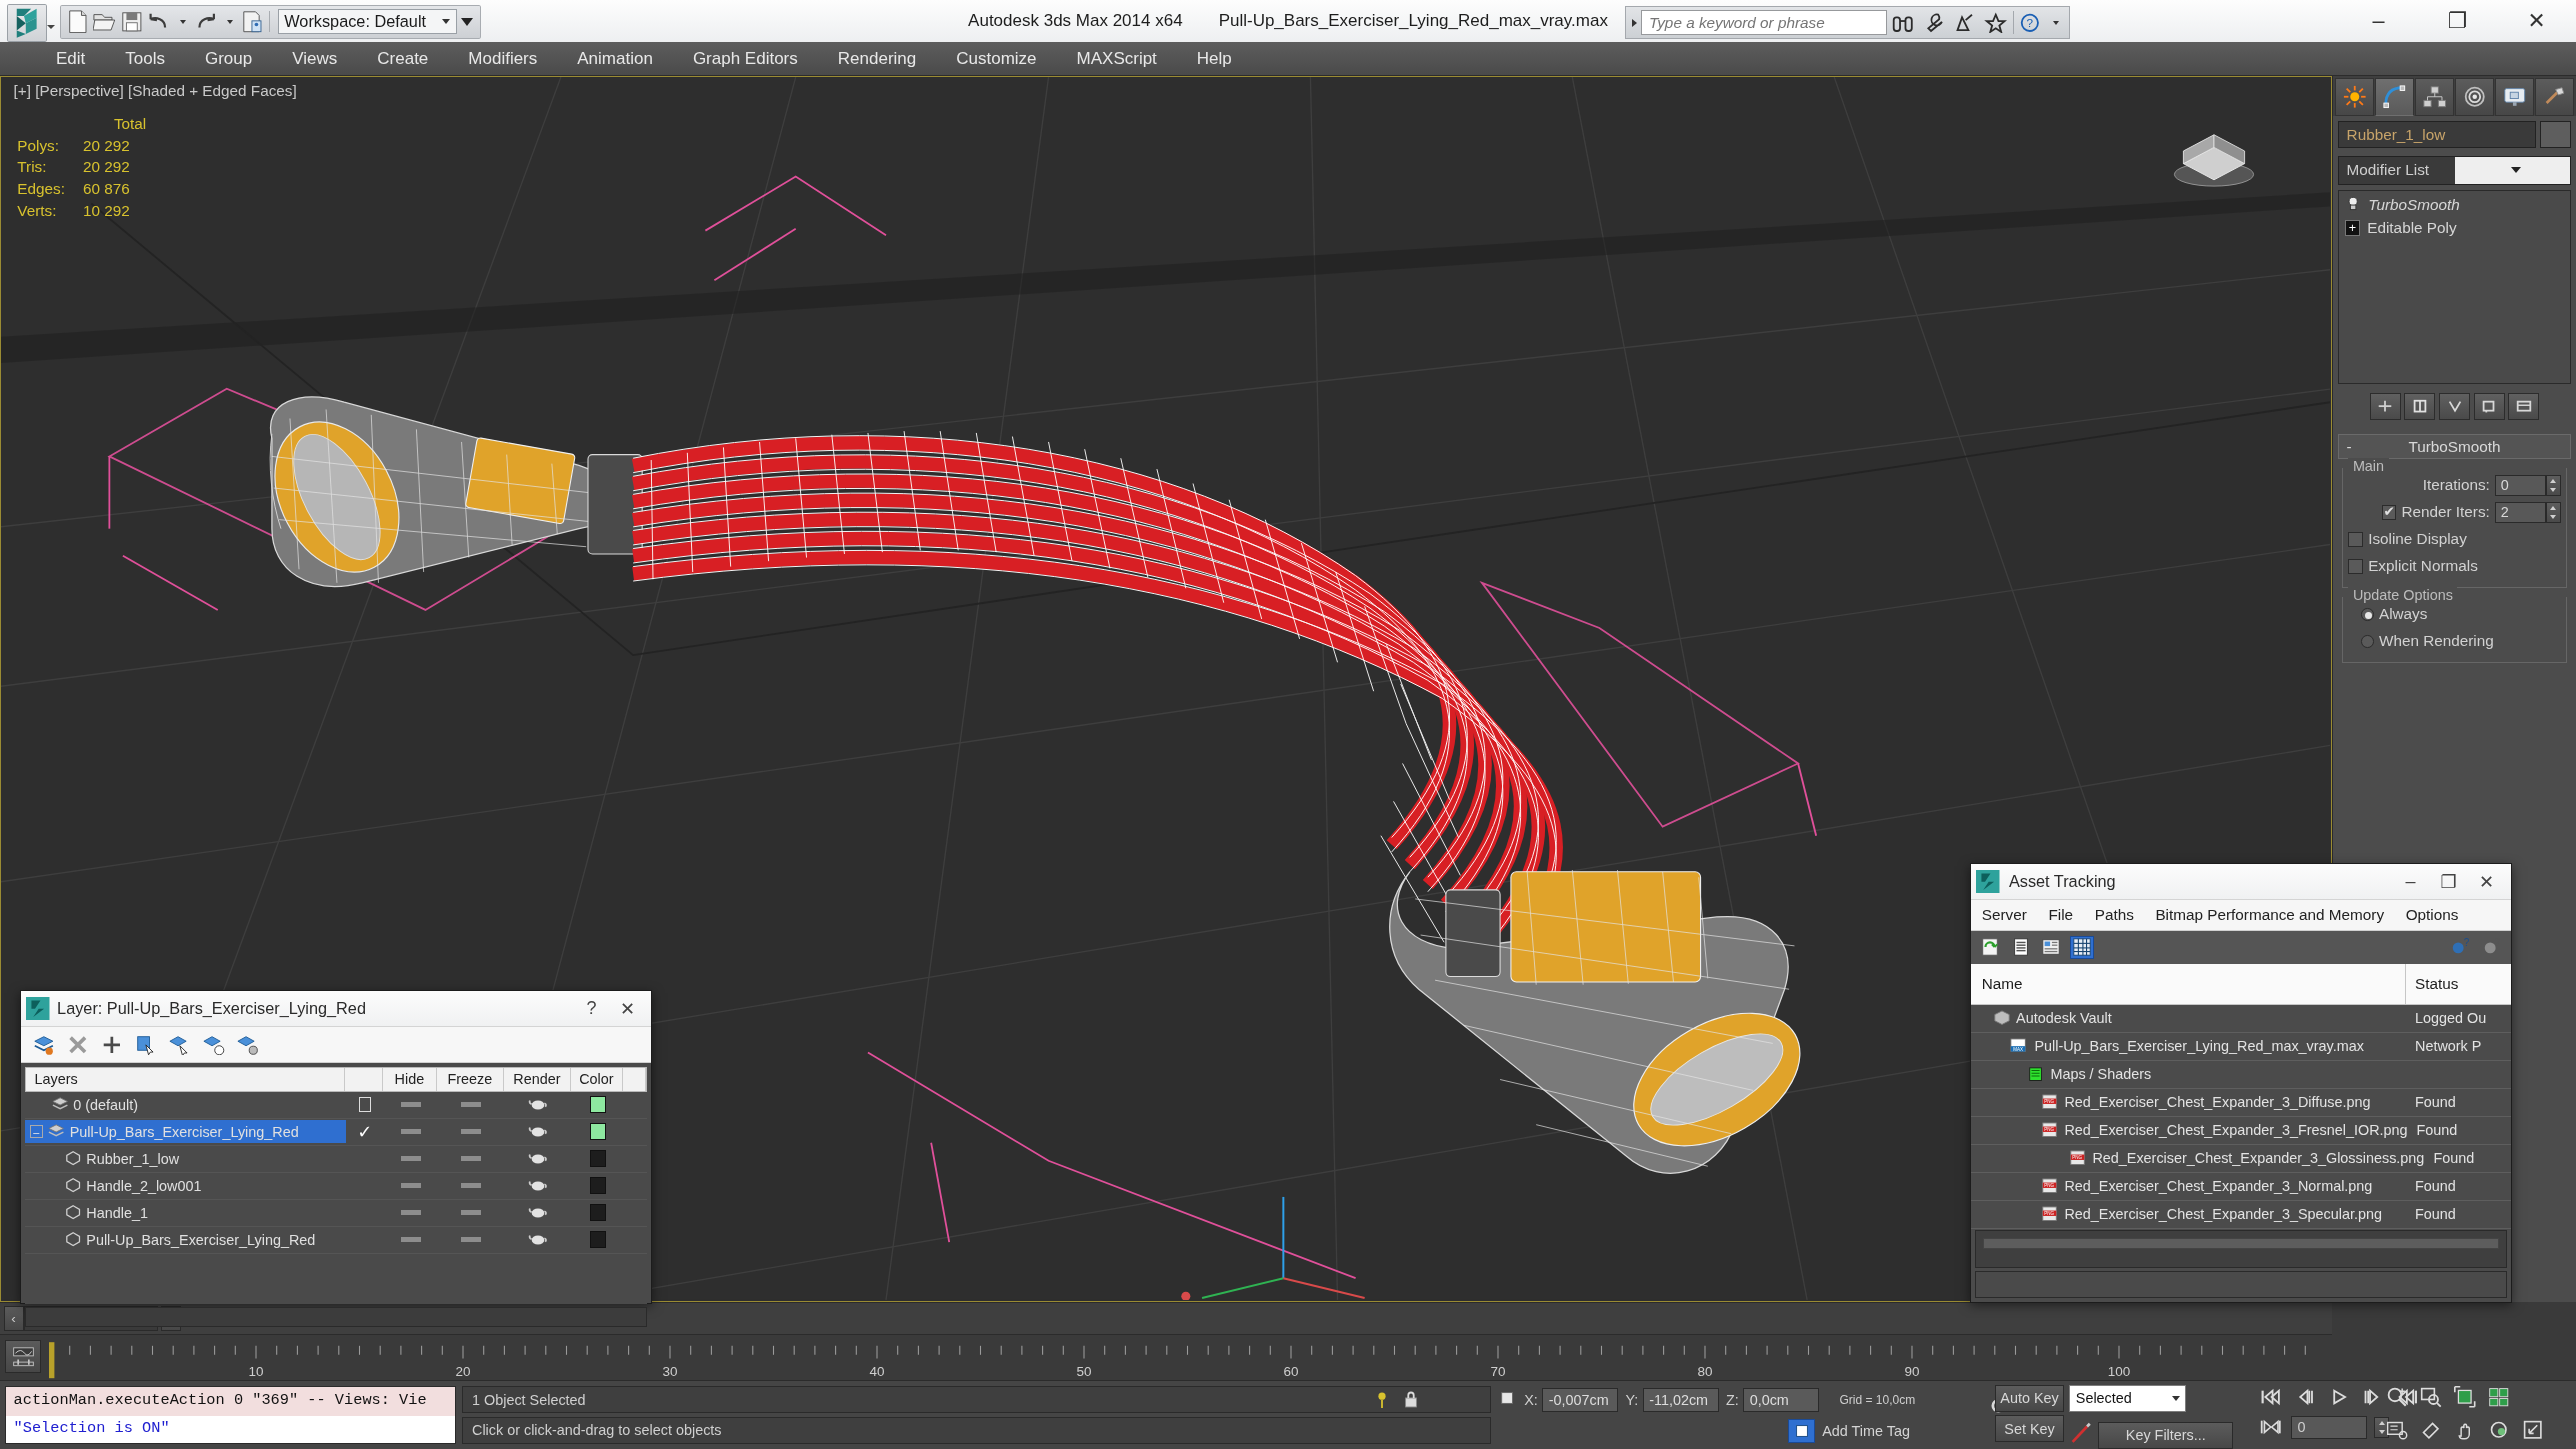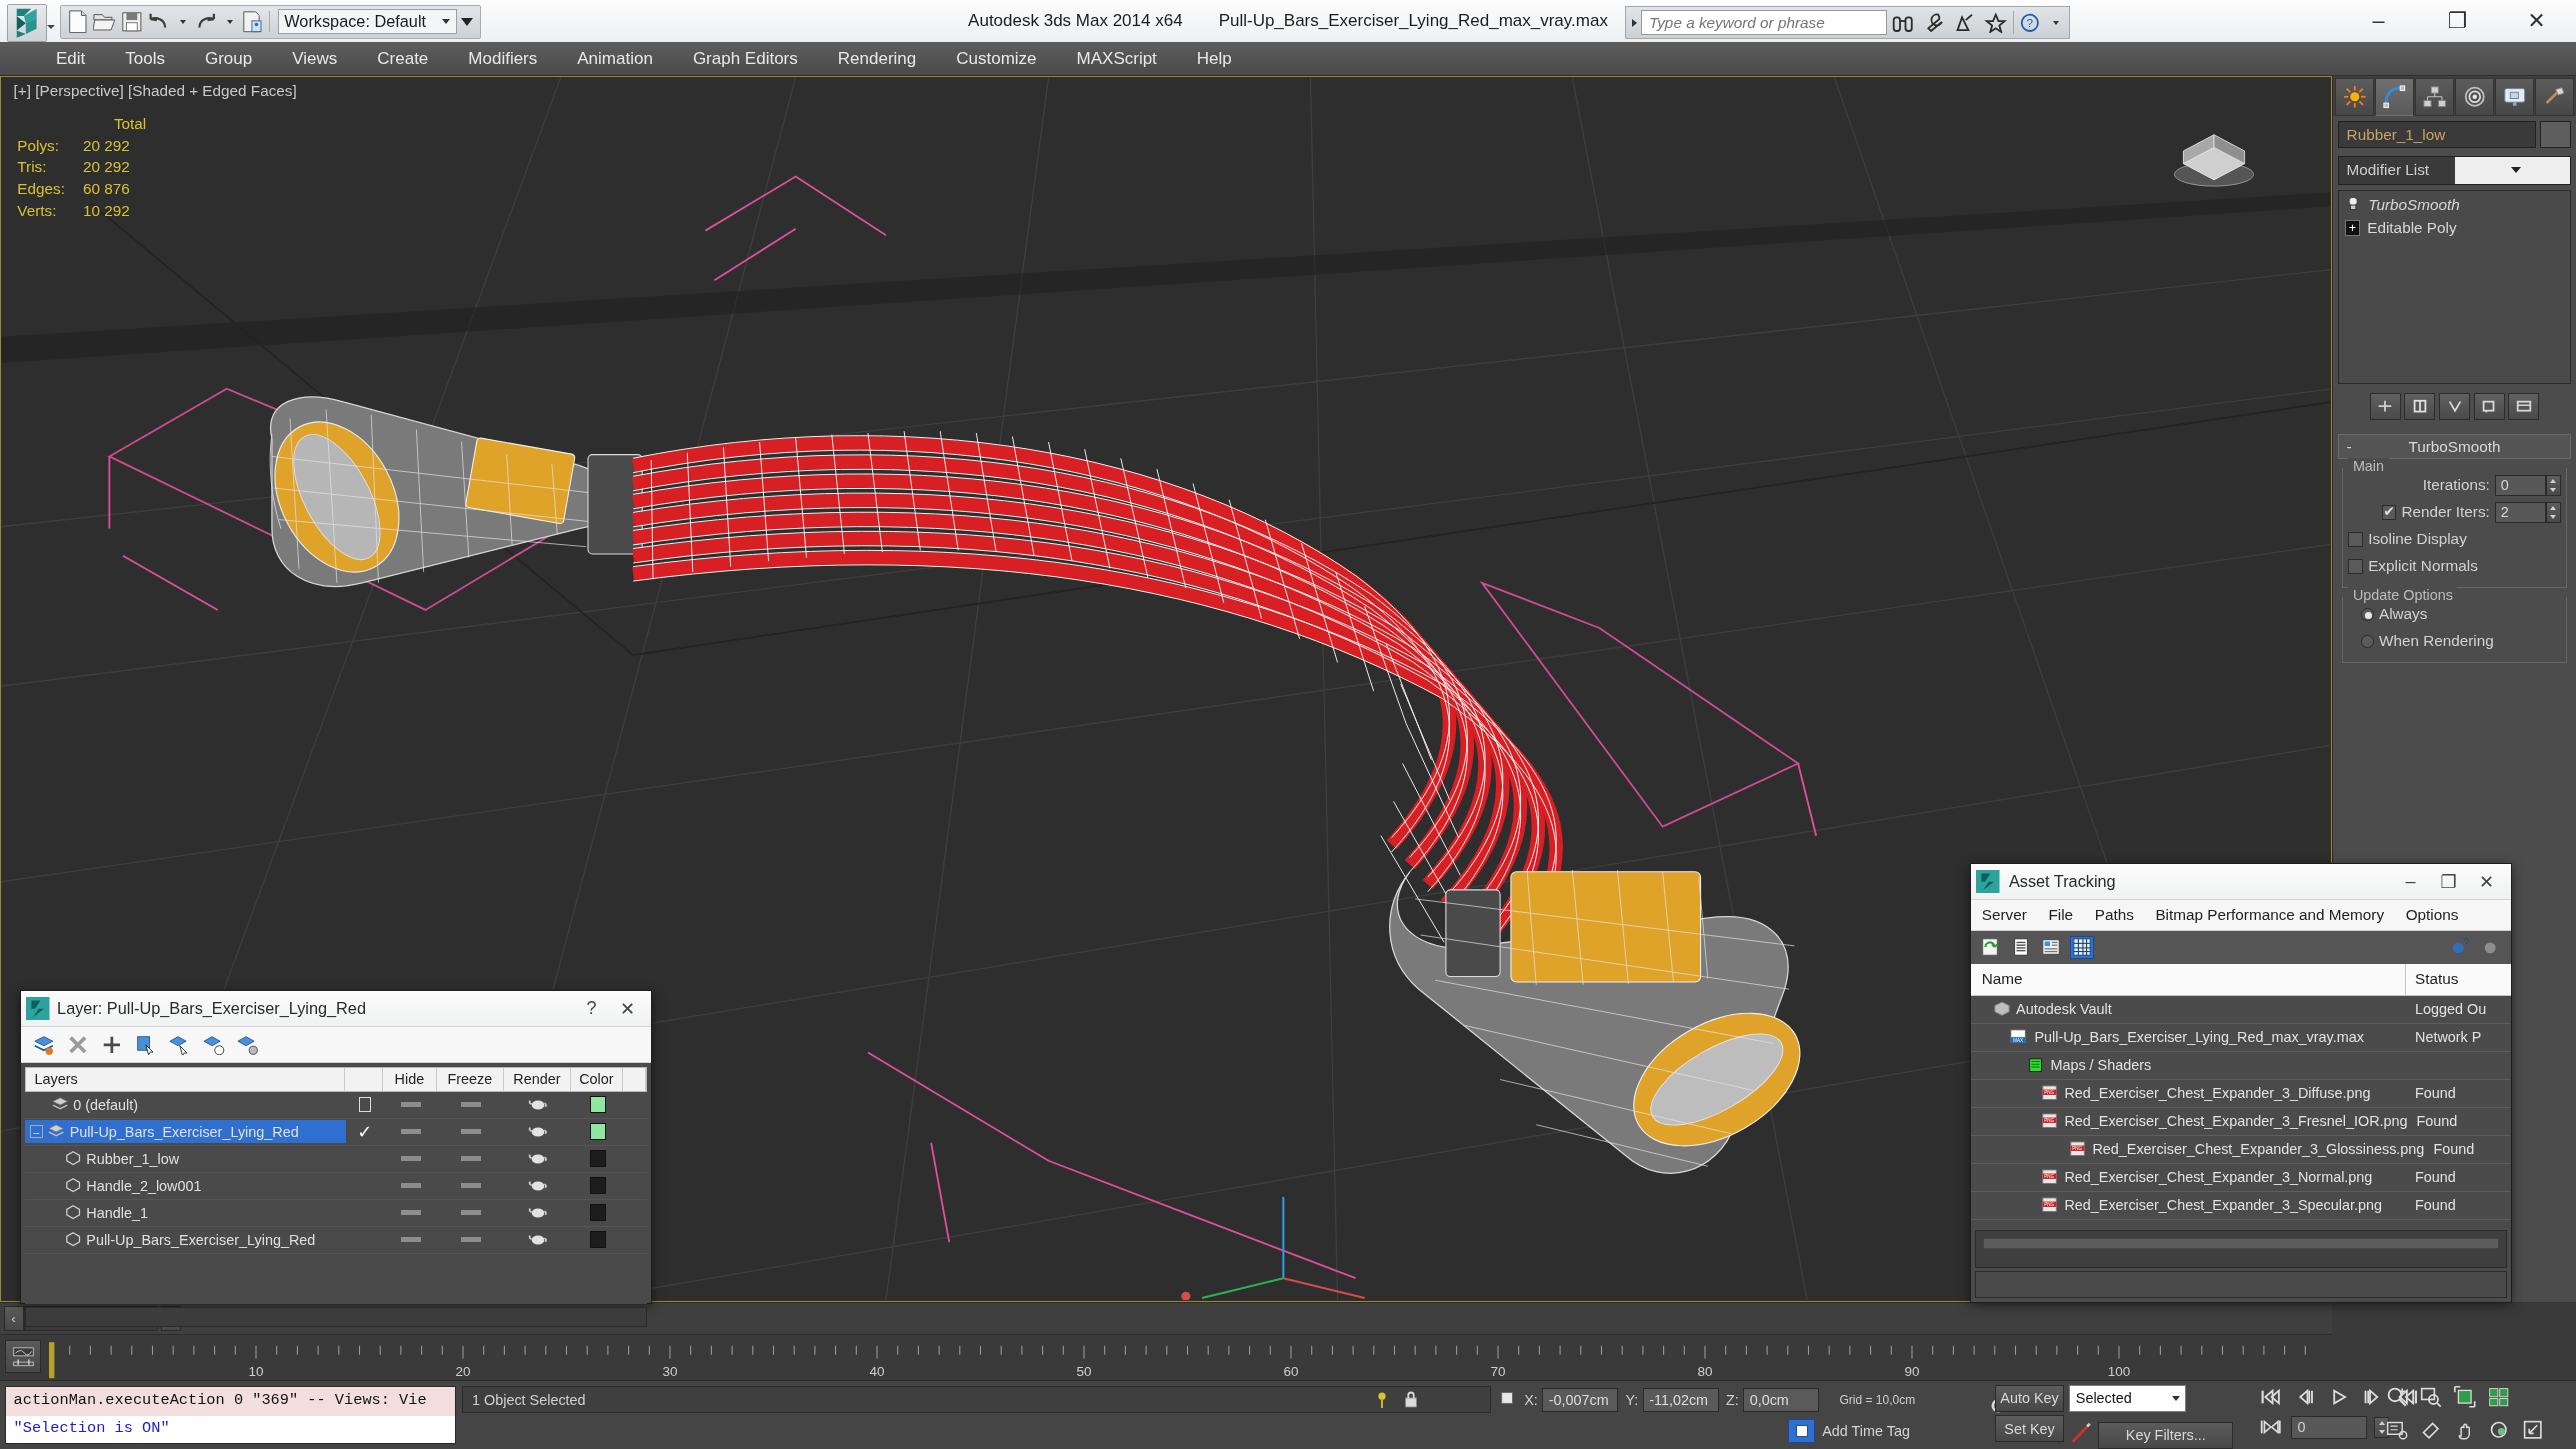--- a/index.html
+++ b/index.html
@@ -161,21 +161,21 @@
   .assetdlg .tbar .tb { width:38px;height:32.5px;display:flex;align-items:center;justify-content:center;
     font-size:18px; color:#444; }
   .assetmenu { height:31px; background:#f6f6f6; display:flex; align-items:center;
     font-size:15.3px; color:#222; border-bottom:0.9px solid #d0d0d0; }
   .assetmenu span { padding:0 10.8px; }
   .assettools { height:32.5px; background:#555; display:flex; align-items:center;
     gap:7.2px; padding:0 7.2px; position:relative; }
   .at { width:23.5px;height:23.5px; display:flex;align-items:center;justify-content:center; }
   .at.sel { background:#2f6fd0; border:0.9px solid #1a4a96; }
   .atright { position:absolute; right:7.2px; display:flex; gap:9px; }
-  .ahead { display:flex; height:32px; background:#fafafa; border-bottom:0.9px solid #c6c6c6;
+  .ahead { display:flex; height:41px; background:#fafafa; border-bottom:0.9px solid #c6c6c6;
     font-size:15.3px; color:#1c1c1c; }
   .ahead .c1 { flex:1; padding-left:10.8px; display:flex; align-items:center;
     border-right:0.9px solid #c6c6c6; }
   .ahead .c2 { width:105px; padding-left:9px; display:flex; align-items:center; }
   .arow { display:flex; height:28px; font-size:14.4px; color:#e3e3e3;
     border-bottom:0.9px solid #5e5e5e; align-items:center; }
   .arow .c1 { flex:1; display:flex; align-items:center; gap:5.4px; }
   .arow .c2 { width:105px; padding-left:9px; }
   .abottom { position:absolute; left:3.6px; right:3.6px; bottom:34px; height:38px;
     background:#3f3f3f; border:0.9px solid #2a2a2a; }
@@ -1290,20 +1290,21 @@
   </div>
 
   <div class="bottom">
     <div class="mxslisten">
       <div class="mxs1">actionMan.executeAction 0 "369"  -- Views: Vie</div>
       <div class="mxs2">"Selection is ON"</div>
     </div>
 
     <div class="statusfields">
       <div class="sf">1 Object Selected</div>
+      <div class="sf">Click or click-and-drag to select objects</div>
     </div>
 
     <div class="sflock">
       <span>
         <svg width="20" height="23.5" viewBox="0 0 22 26">
             <circle cx="11" cy="9" r="4" fill="#d8c22e"></circle>
             <path d="M11 13 v9" stroke="#d8c22e" stroke-width="2"></path>
           </svg>
       </span>
       <span>

